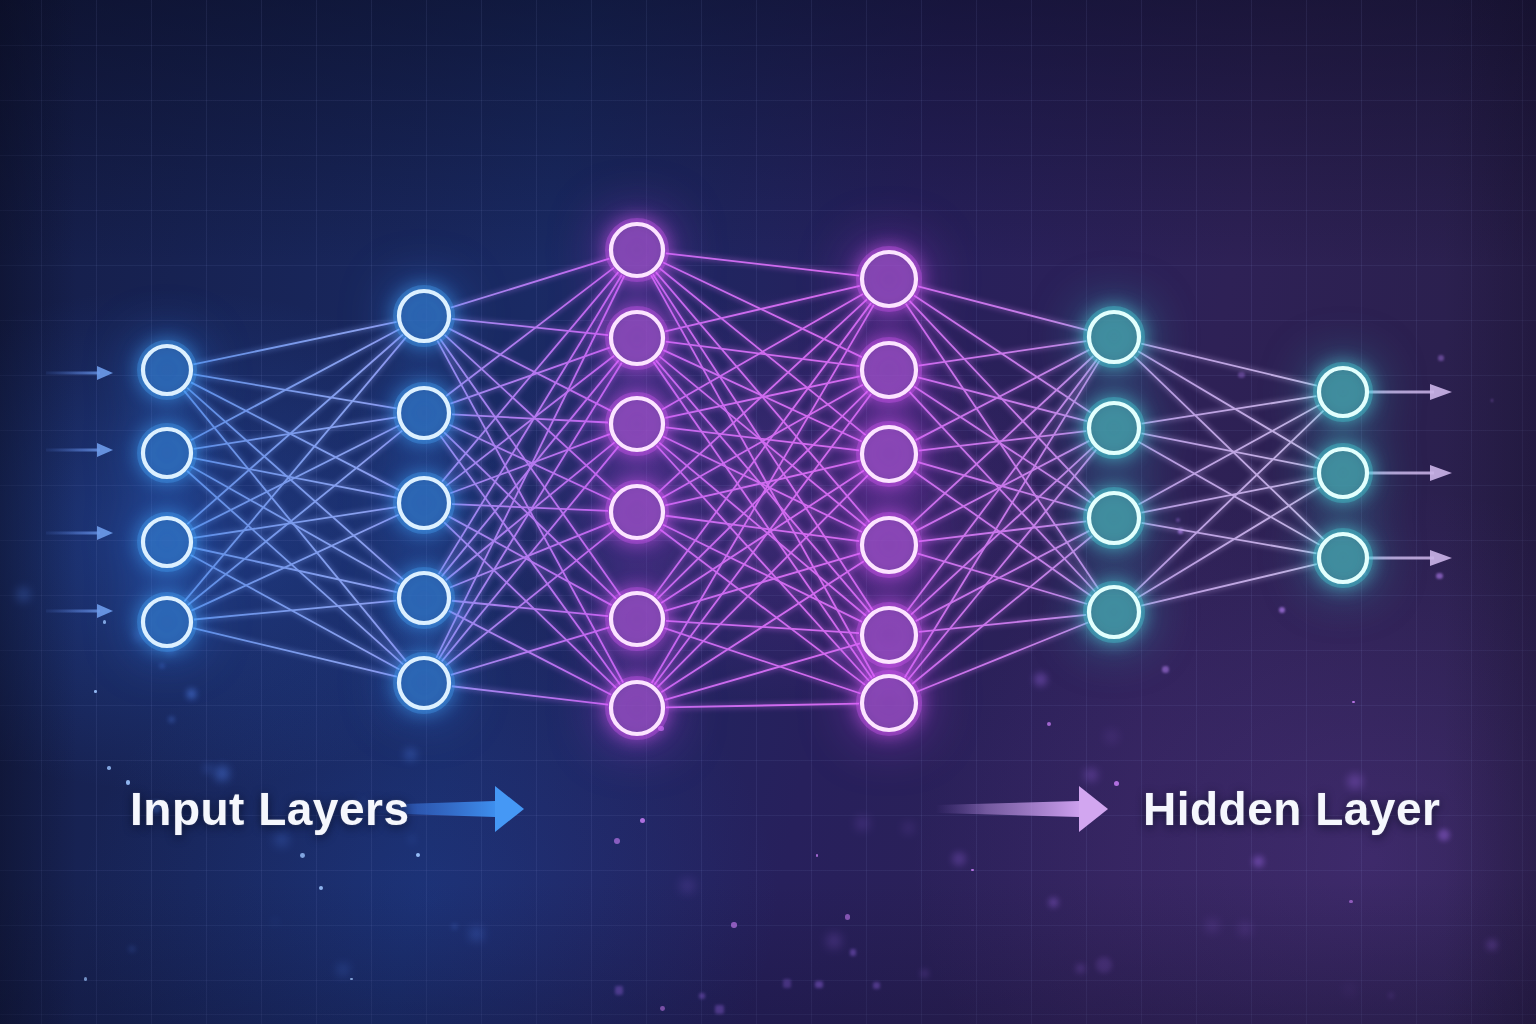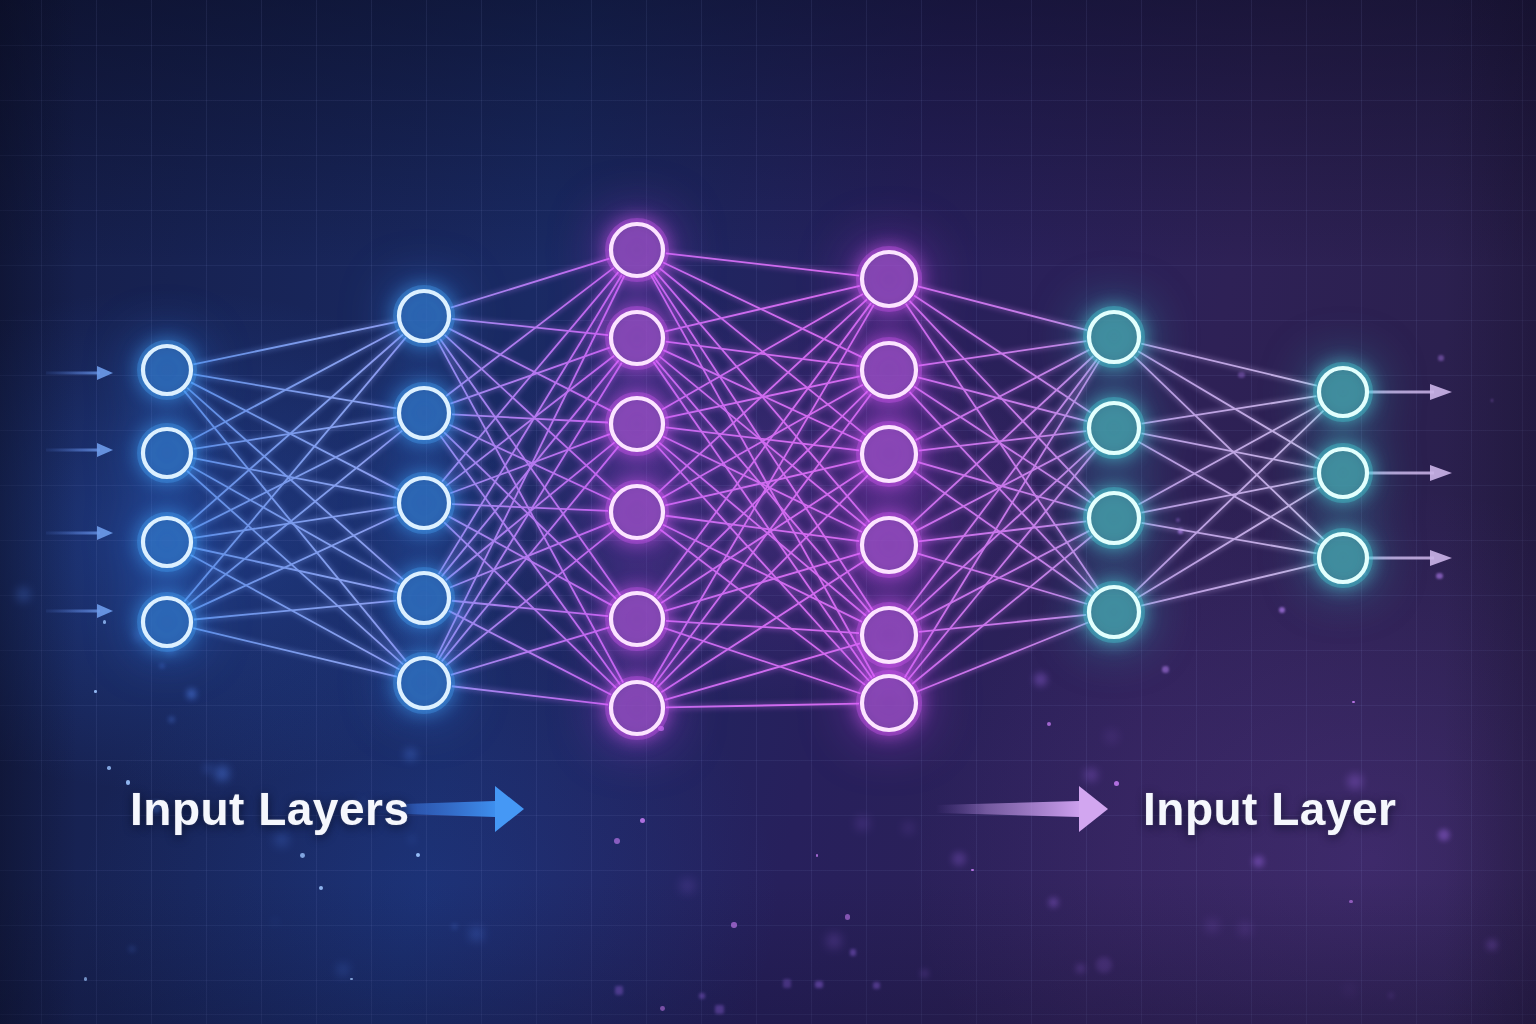--- a/index.html
+++ b/index.html
@@ -595,14 +595,14 @@
         </g>
         <g>
           <circle cx="1343" cy="558" r="27" fill="none" stroke="#44d9dd" stroke-width="6" opacity="0.3"></circle>
           <circle cx="1343" cy="558" r="24" fill="rgba(62,128,142,0.55)"></circle>
           <circle cx="1343" cy="558" r="24" fill="none" stroke="#e2fffd" stroke-width="4.2"></circle>
         </g>
       </g>
     </svg>
   <div class="vignette"></div>
   <div class="caption caption-input">Input Layers</div>
-  <div class="caption caption-output">Input Layer</div>
+  <div class="caption caption-output">Hidden Layer</div>
 </div>
 
 </body></html>

